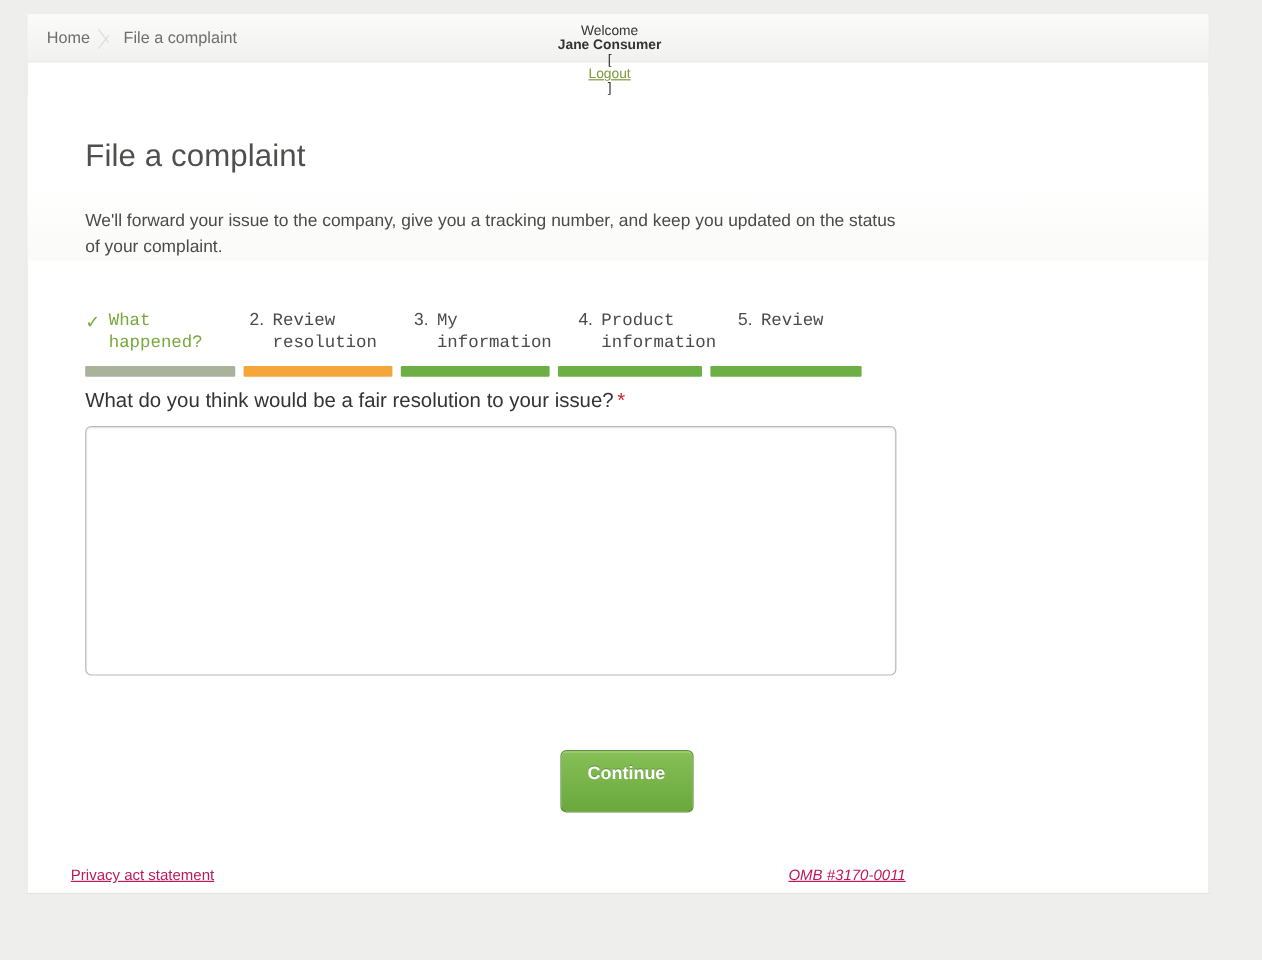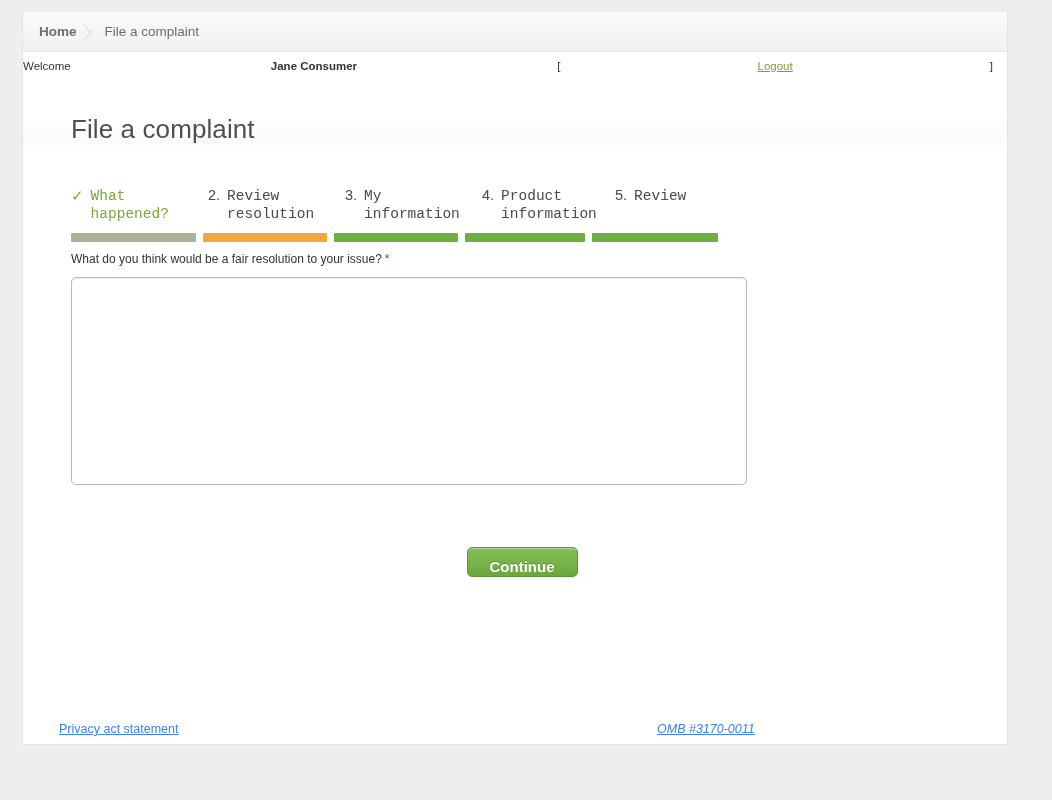--- a/index.html
+++ b/index.html
@@ -36,21 +36,21 @@
     align-items: center;
     padding-left: 16px;
     box-sizing: border-box;
   }
   .crumb {
     font-size: 13.5px;
     color: #6d6d6a;
     text-decoration: none;
     white-space: nowrap;
   }
-  .crumb.first { color: #6d6d6a; font-weight: bold; }
+  .crumb.first { color: #6d6d6a; }
   .crumb-sep {
     width: 28px;
     height: 40px;
     position: relative;
     flex: 0 0 auto;
   }
   .crumb-sep:before,
   .crumb-sep:after {
     content: "";
     position: absolute;
@@ -67,26 +67,27 @@
   .crumb-sep:after {
     top: 28px;
     transform: rotate(-52deg);
     transform-origin: left center;
   }
 
   
   .welcome-bar {
     height: 28px;
     display: flex;
-    justify-content: space-between;
+    justify-content: flex-end;
     align-items: center;
     padding-right: 14px;
     font-size: 11.5px;
     color: #333;
     box-sizing: border-box;
+    flex-direction: column;
   }
   .welcome-bar .uname { font-weight: bold; margin: 0 3px 0 3px; }
   .welcome-bar .brk { color: #333; }
   .logout-link {
     color: #7d9a3c;
     font-size: 11.5px;
   }
 
   
   .hero {
@@ -161,21 +162,21 @@
   .bar.b4 { width: 120px; background: #6cb045; }
   .bar.b5 { width: 126px; background: #6cb045; }
 
   
   .form-area {
     position: relative;
     padding: 0 44px 0 48px;
     margin-top: 10px;
   }
   .question {
-    font-size: 12px;
+    font-size: 17px;
     color: #333;
   }
   .req {
     color: #d0242a;
     margin-left: 3px;
   }
   textarea.answer {
     display: block;
     margin-top: 11px;
     width: 676px;
@@ -221,37 +222,37 @@
   }
   button.continue {
     font-family: "Liberation Sans", sans-serif;
     font-size: 15px;
     font-weight: bold;
     color: #ffffff;
     text-shadow: 0 -1px 0 rgba(0,0,0,0.25);
     background: linear-gradient(to bottom, #86c057 0%, #6aa83c 100%);
     border: 1px solid #5d9434;
     border-radius: 5px;
-    padding: 10px 22px 1px 22px;
+    padding: 10px 22px 23px 22px;
     cursor: pointer;
     box-shadow: inset 0 1px 0 rgba(255,255,255,0.35);
   }
 
   
   .footer {
     position: absolute;
     left: 0;
     top: 706px;
     width: 100%;
     height: 26px;
     box-sizing: border-box;
     padding: 0 44px 0 36px;
   }
   .footer a {
-    color: #3b82f6;
+    color: #be185d;
     text-decoration: underline;
     font-size: 12.5px;
   }
   .footer .privacy { position: absolute; left: 36px; top: 4px; }
   .footer .omb { position: absolute; left: 634px; top: 4px; font-style: italic; }
 </style>
 </head>
 <body>
 
 <div class="page">
@@ -265,20 +266,21 @@
   <div class="welcome-bar">
     <span>Welcome</span>
     <span class="uname">Jane Consumer</span>
     <span class="brk">[</span>
     <a class="logout-link" href="#">Logout</a>
     <span class="brk">]</span>
   </div>
 
   <div class="hero">
     <h1 class="page-title">File a complaint</h1>
+    <p class="intro">We'll forward your issue to the company, give you a tracking number, and keep you updated on the status of your complaint.</p>
   </div>
 
   <div class="steps-wrap">
     <div class="steps">
       <div class="step done step-w1">
         <span class="num">✓</span>
         <span class="lbl">What happened?</span>
       </div>
       <div class="step step-w2">
         <span class="num">2.</span>

